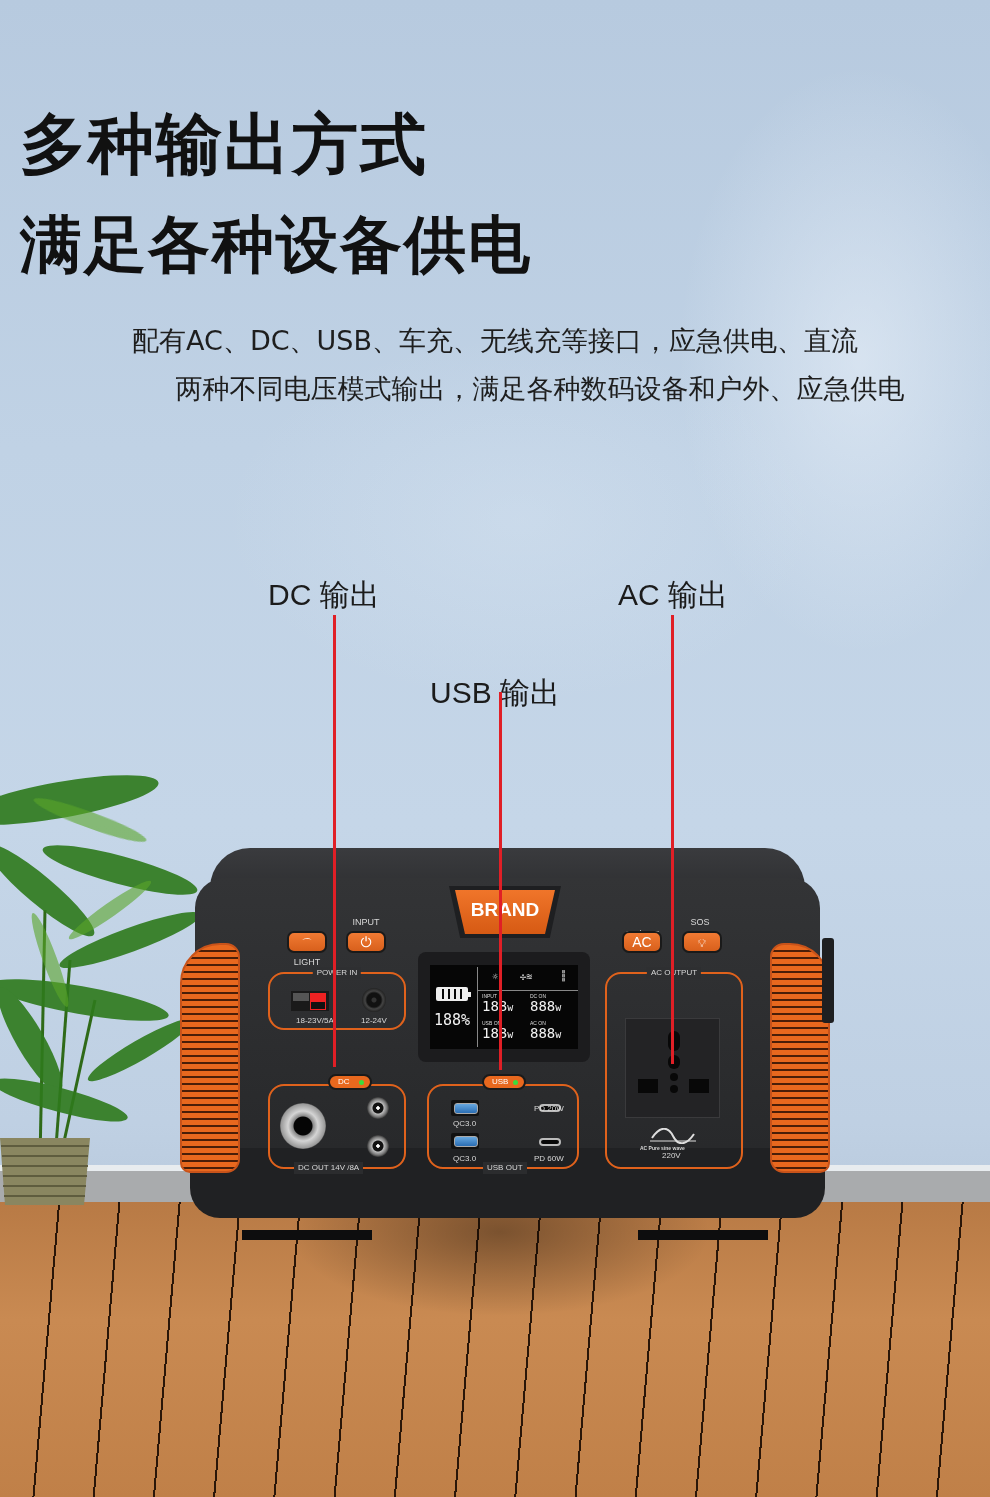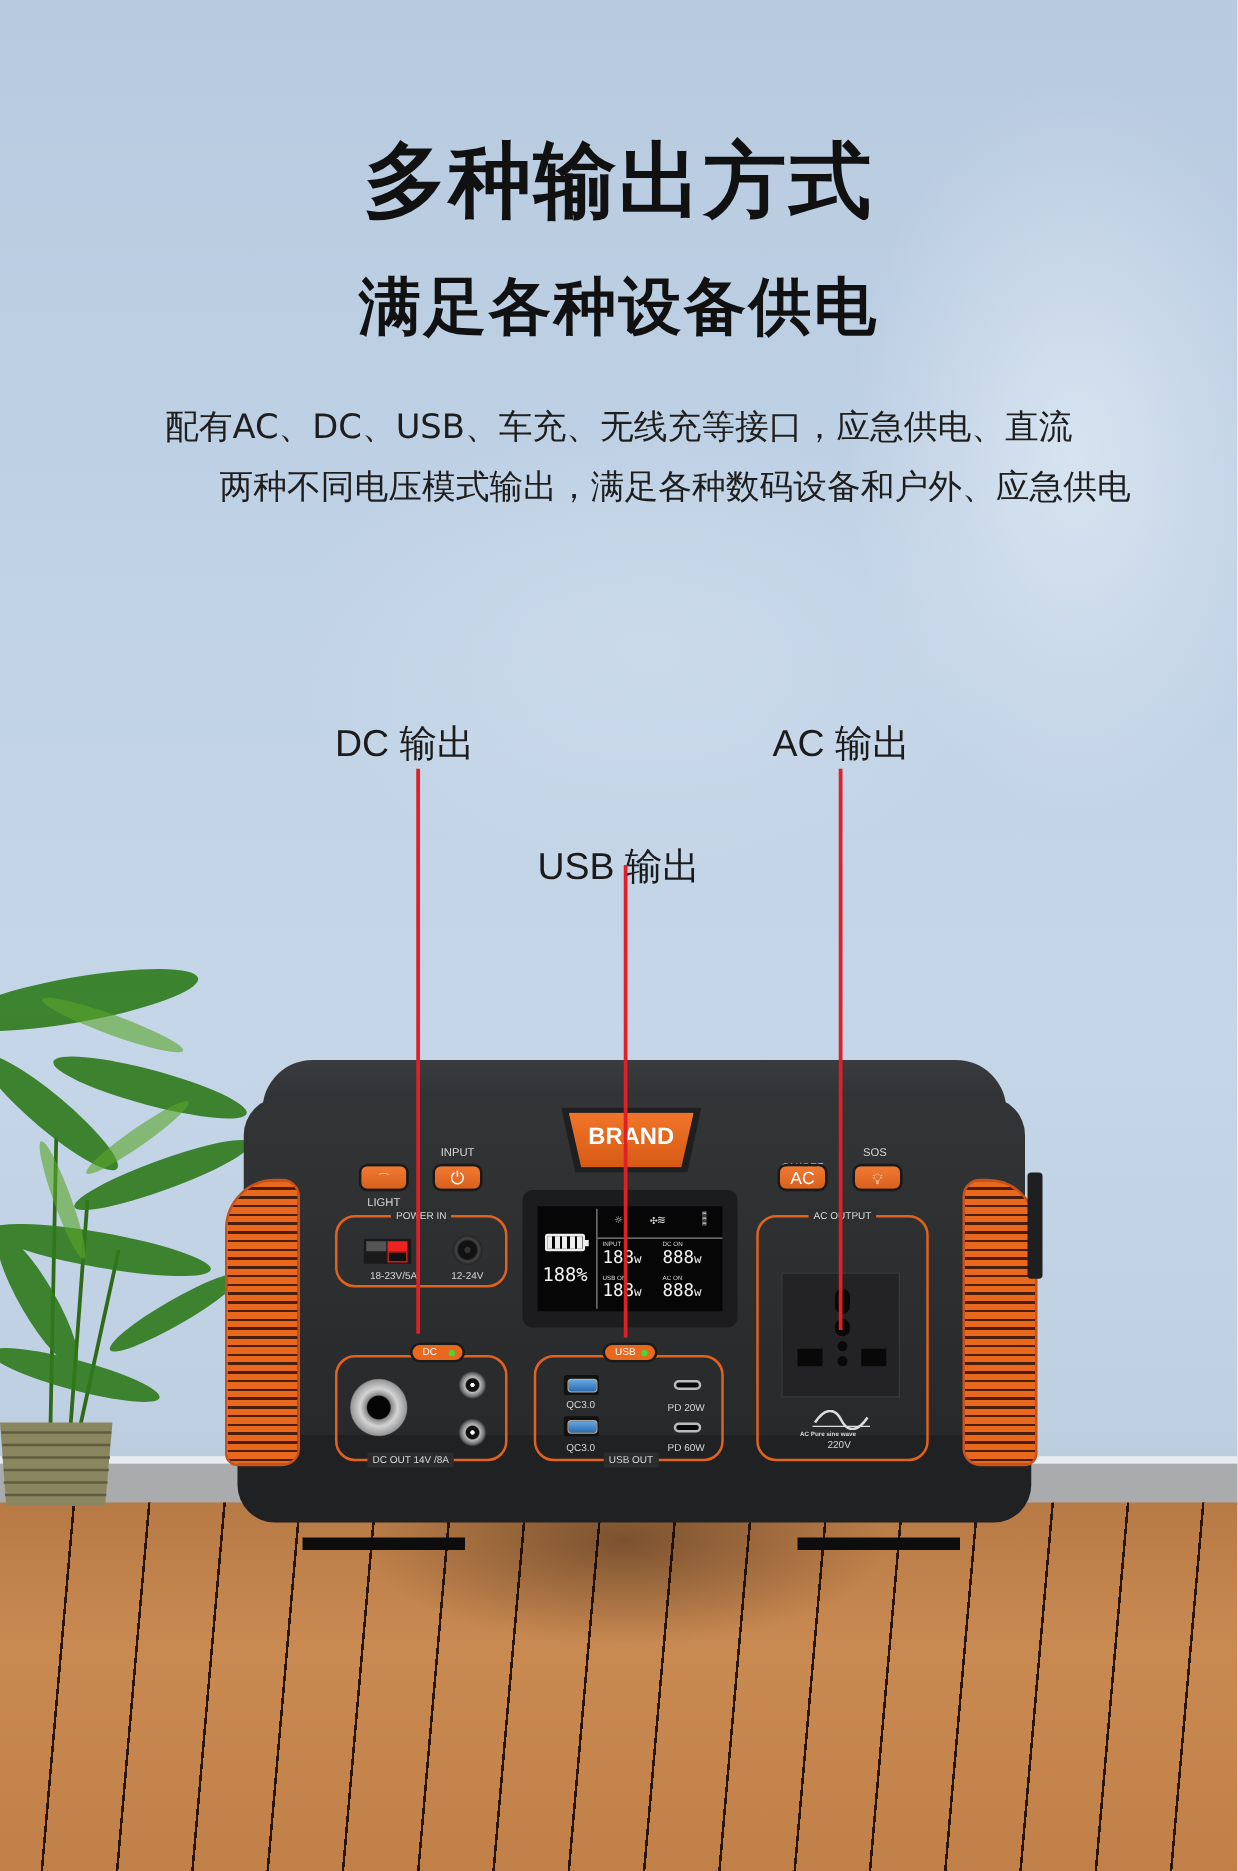--- a/index.html
+++ b/index.html
@@ -10,26 +10,26 @@
     background: linear-gradient(180deg, #b7cadf 0%, #c0d2e5 30%, #c5d6e8 55%, #bfd0e3 75%, #bccde0 78%);
   }
   .wall-glow {
     position: absolute; left: 0; top: 0; width: 990px; height: 1175px;
     background:
       radial-gradient(ellipse 260px 420px at 860px 360px, rgba(235,242,250,0.55), rgba(235,242,250,0) 70%),
       radial-gradient(ellipse 420px 260px at 520px 520px, rgba(220,232,244,0.35), rgba(220,232,244,0) 70%);
     pointer-events: none;
   }
   .headline {
-    position: absolute; left: 0; width: 990px; text-align: center;
+    position: absolute; left: 0; width: 990px; 
     font-family: "DejaVu Sans", sans-serif; font-weight: bold;
-    color: #111; letter-spacing: 2px;
+    color: #111; letter-spacing: 2px; padding-left: 20px;
   }
   .h1 { top: 105px; font-size: 66px; line-height: 80px; }
-  .h2 { top: 205px; font-size: 50px; line-height: 80px; }
+  .h2 { top: 205px; font-size: 62px; line-height: 80px; }
   .sub {
     position: absolute; left: 0; width: 990px; text-align: center;
     font-family: "DejaVu Sans", sans-serif; font-size: 27px; color: #1e1e1e;
   }
   .sub1 { top: 323px; }
   .sub2 { top: 371px; margin-left: 45px; }
   .label {
     position: absolute; font-family: "Liberation Sans", "DejaVu Sans", sans-serif;
     font-size: 30px; color: #1b1b1b; white-space: nowrap;
   }
@@ -299,21 +299,21 @@
     <div class="panel-foot" style="left:54px;">USB OUT</div>
   </div>
   <div class="tag" style="left:302px;top:226px;width:44px;">
     <span>USB</span><span class="dot"></span>
   </div>
   <div class="usba" style="left:271px;top:252px;"></div>
   <div class="small-txt" style="left:273px;top:271px;">QC3.0</div>
   <div class="usba" style="left:271px;top:285px;"></div>
   <div class="small-txt" style="left:273px;top:306px;">QC3.0</div>
   <div class="usbc" style="left:359px;top:256px;"></div>
-  <div class="small-txt" style="left:354px;top:274px;">PD 20W</div>
+  <div class="small-txt" style="left:354px;top:256px;">PD 20W</div>
   <div class="usbc" style="left:359px;top:290px;"></div>
   <div class="small-txt" style="left:354px;top:306px;">PD 60W</div>
 
   <div class="panel" style="left:425px;top:124px;width:138px;height:197px;">
     <div class="panel-title">AC OUTPUT</div>
   </div>
   <div class="socket-wrap">
     <div class="sock-slot" style="left:42px;top:12px;width:12px;height:20px;border-radius:6px;"></div>
     <div class="sock-slot" style="left:42px;top:36px;width:12px;height:14px;border-radius:6px;"></div>
     <div class="sock-slot" style="left:44px;top:54px;width:8px;height:8px;border-radius:50%;"></div>

